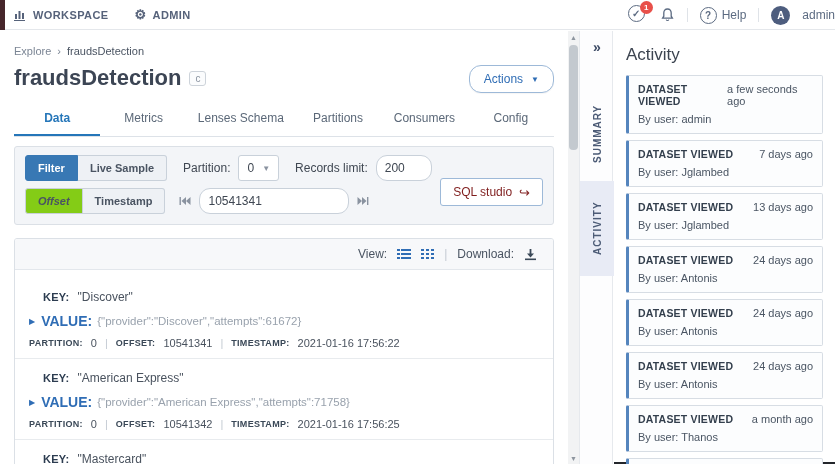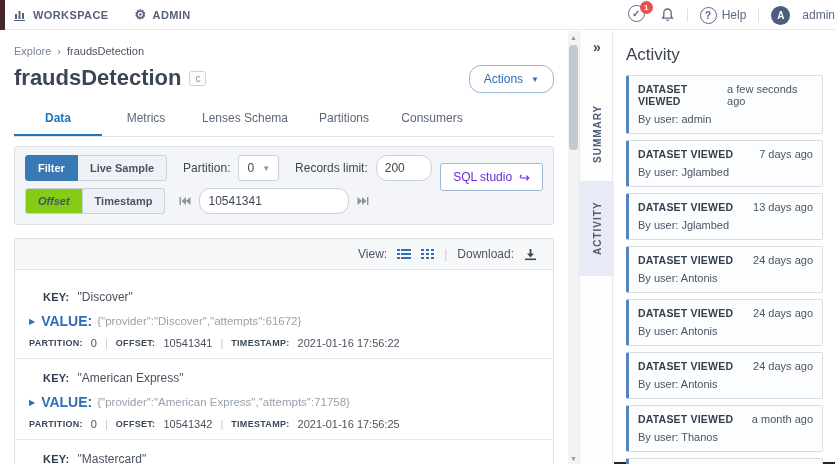--- a/index.html
+++ b/index.html
@@ -81,22 +81,22 @@
   .tg-btn.blue { background:#3878b4; border-color:#3878b4; color:#fff; }
   .tg-btn.sel-gray { background:#84cc16;font-style:italic; }
   .flabel { font-size:12px; color:#3f4752; margin:0 8px 0 16px; }
   .mini-select { background:#fff; border:1px solid #c9d1da; border-radius:3px; font-size:12px;
                  color:#3f4752; padding:5px 8px; display:flex; align-items:center; gap:8px; cursor:pointer; }
   .mini-select .caret { color:#8a93a0; }
   .mini-input { background:#fff; border:1px solid #c9d1da; border-radius:11px; font-size:12px;
                 color:#3f4752; padding:5px 8px; width:56px; font-family:"Liberation Sans",sans-serif; }
   .offset-input { width:150px; margin:0 4px; }
   .skip-btn { display:flex; align-items:center; justify-content:center; padding:0 4px; cursor:pointer; }
-  .sql-btn { position:absolute; right:10px; top:16px; border:1px solid #9db9d8; background:#fff;
-             color:#6d28d9; font-size:12px; padding:6px 12px; border-radius:3px; display:flex;
+  .sql-btn { position:absolute; right:10px; top:31px; border:1px solid #9db9d8; background:#fff;
+             color:#7f1d1d; font-size:12px; padding:6px 12px; border-radius:3px; display:flex;
              align-items:center; gap:7px; cursor:pointer;justify-content:center; }
   .sql-arrow { font-size:13px; line-height:1; }
 
   
   .records-panel { margin-top:13px; border:1px solid #dbe0e6; border-radius:3px 3px 0 0; overflow:hidden; }
   .records-toolbar { background:#f7f8fa; border-bottom:1px solid #e3e7ec; height:31px; display:flex;
                      align-items:center; justify-content:flex-end; gap:10px; padding-right:16px;
                      font-size:12px; color:#4a5462; }
   .tool-icon { display:flex; align-items:center; cursor:pointer; }
   .tool-sep { color:#c3cad2; }
@@ -187,20 +187,21 @@
         <span class="caret">▼</span>
       </button>
     </div>
 
     <div class="tabs">
       <div class="tab active">Data</div>
       <div class="tab">Metrics</div>
       <div class="tab wide">Lenses Schema</div>
       <div class="tab">Partitions</div>
       <div class="tab">Consumers</div>
+      <div class="tab">Config</div>
     </div>
 
     <div class="filter-panel">
       <div class="frow">
         <div class="toggle-group">
           <div class="tg-btn blue">Filter</div>
           <div class="tg-btn">Live Sample</div>
         </div>
         <span class="flabel">Partition:</span>
         <div class="mini-select">

